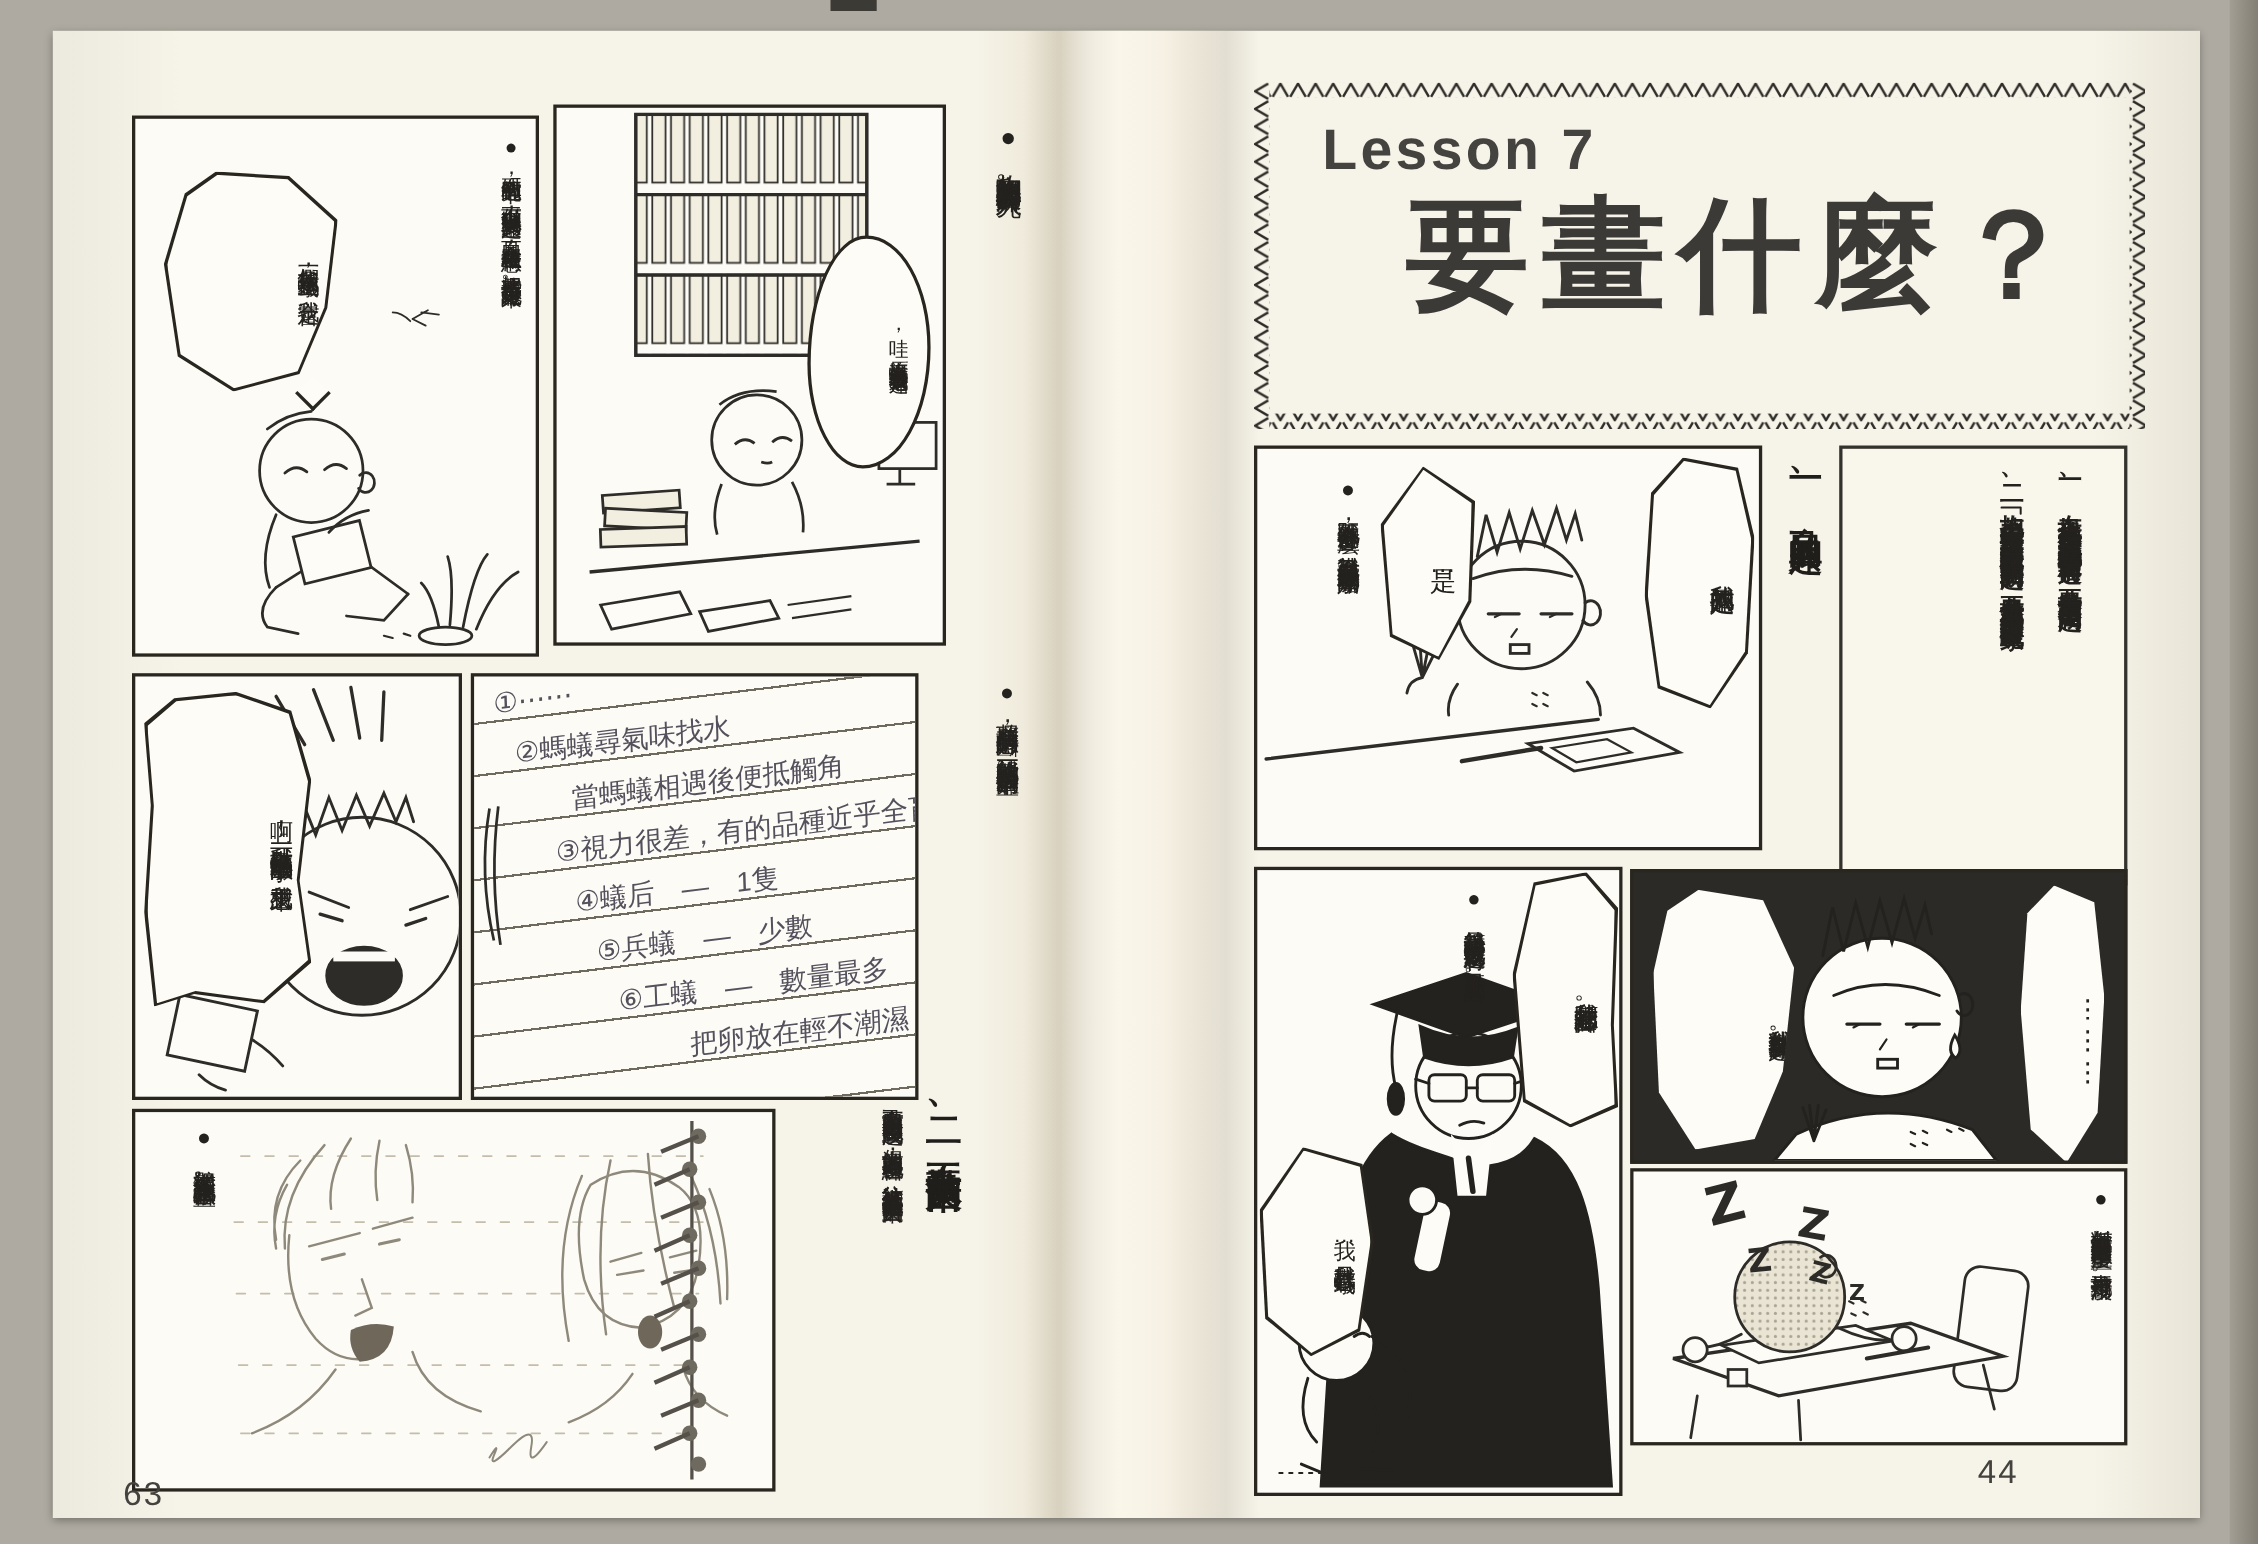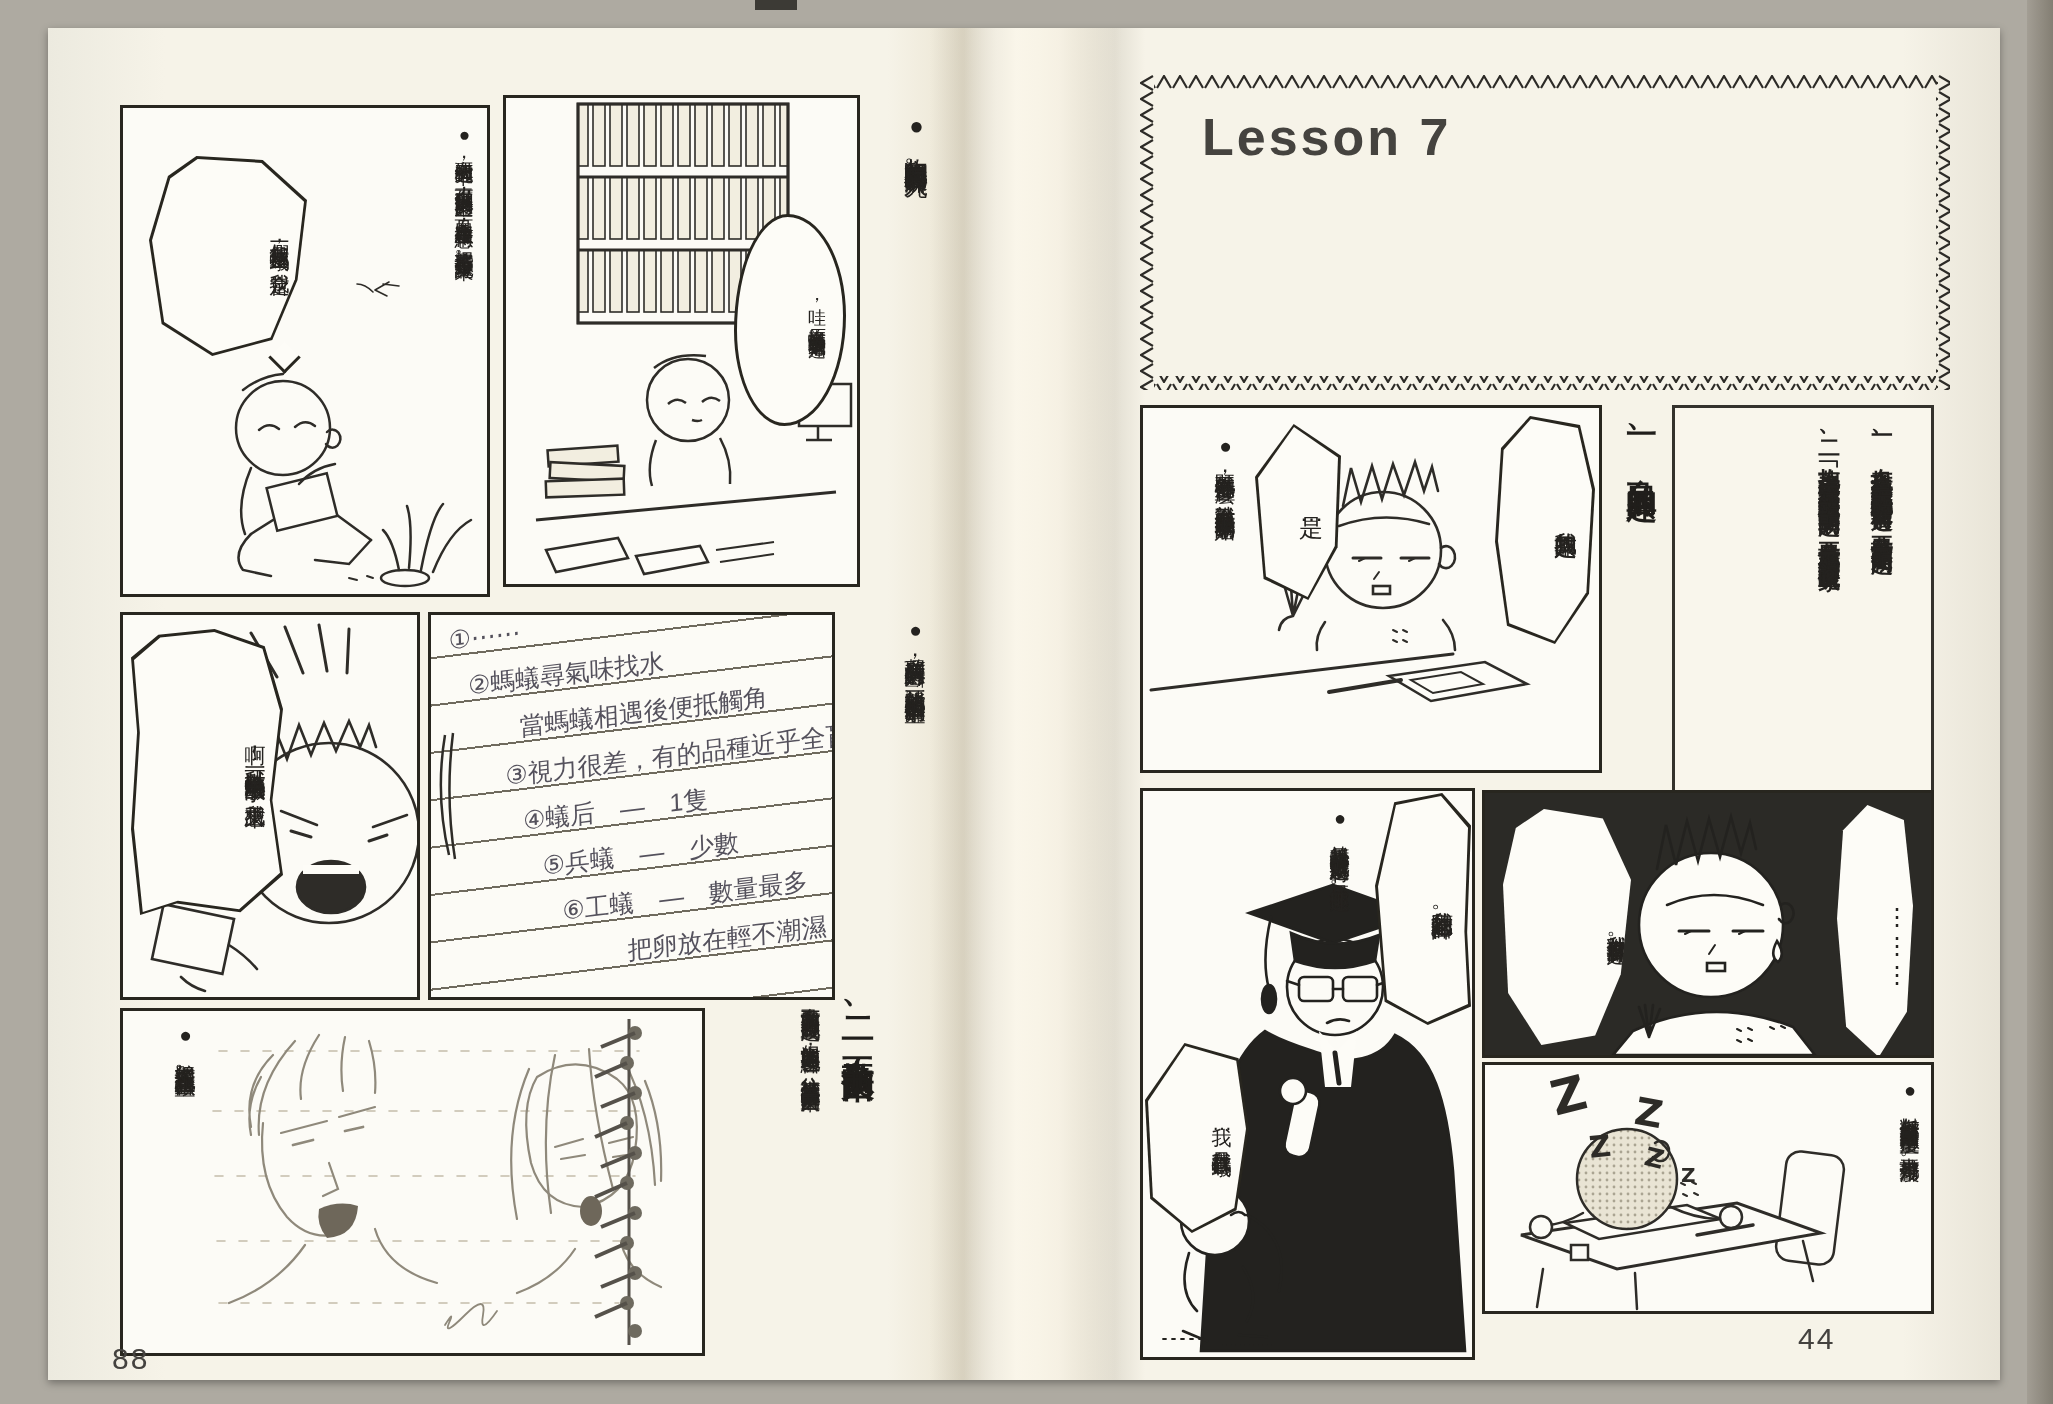--- a/index.html
+++ b/index.html
@@ -188,21 +188,21 @@
           </g>
           <path d="M512,22 l-34,14 M504,52 l-32,14 M512,82 l-34,14 M504,112 l-32,14 M512,142 l-34,14 M504,172 l-32,14 M512,202 l-34,14 M504,232 l-32,14 M512,262 l-34,14 M504,292 l-32,14" stroke-width="4"></path>
         </g>
       </svg>
       <div class="cap" style="left:14px;top:12px;height:300px;width:62px;font-size:21px;">●譬如很多人在筆記本上只喜歡畫頭。</div>
     </div>
 
     <div class="cap" style="left:706px;top:992px;height:386px;width:118px;font-size:20px;">自己有興趣的東西可以一直畫沒問題，但沒興趣的東西也要練習，往往被讀者笑最久的就是最不會畫的東西。</div>
     <div class="h-col" style="left:822px;top:992px;height:376px;width:58px;font-size:33px;letter-spacing:3px;">二、不喜歡的東西</div>
 
-    <div class="pageno" style="left:112px;top:1342px;">88</div>
+    <div class="pageno" style="left:112px;top:1342px;">63</div>
   </section>
 
   <section>
 
     <div style="position:absolute;left:1140px;top:75px;width:810px;height:315px;">
       <svg width="810" height="315" style="position:absolute;left:0;top:0;">
         <defs>
           <pattern id="zzT" width="16" height="14" patternUnits="userSpaceOnUse">
               <path d="M1,13 L8,1 L15,13" fill="none" stroke="#2d2b27" stroke-width="2.2"></path>
             </pattern>
@@ -215,20 +215,21 @@
           <pattern id="zzR" width="14" height="16" patternUnits="userSpaceOnUse">
               <path d="M1,1 L13,8 L1,15" fill="none" stroke="#2d2b27" stroke-width="2.2"></path>
             </pattern>
         </defs>
         <rect x="14" y="0" width="782" height="14" fill="url(#zzT)"></rect>
         <rect x="14" y="301" width="782" height="14" fill="url(#zzB)"></rect>
         <rect x="0" y="0" width="14" height="315" fill="url(#zzL)"></rect>
         <rect x="796" y="0" width="14" height="315" fill="url(#zzR)"></rect>
       </svg>
       <div class="lesson-label" style="left:62px;top:32px;">Lesson 7</div>
+      <div class="lesson-title" style="left:128px;top:82px;width:640px;text-align:center;">要畫什麼？</div>
     </div>
 
     <div class="introbox" style="left:1672px;top:405px;width:262px;height:400px;">
       <div class="inner">
         <p class="intro-p">一、在投入漫畫這行之前就已經想好要朝哪些題材前進，要畫什麼當然不是問題。</p>
         <p class="intro-p">二、抱著「先當了漫畫家再說」的想法就發生了邏輯上的問題，要畫什麼都不知道怎麼當漫畫家呢？</p>
       </div>
     </div>
     <div class="h-col" style="left:1606px;top:418px;height:352px;width:56px;font-size:31px;letter-spacing:3px;">一、自己的興趣</div>
 

